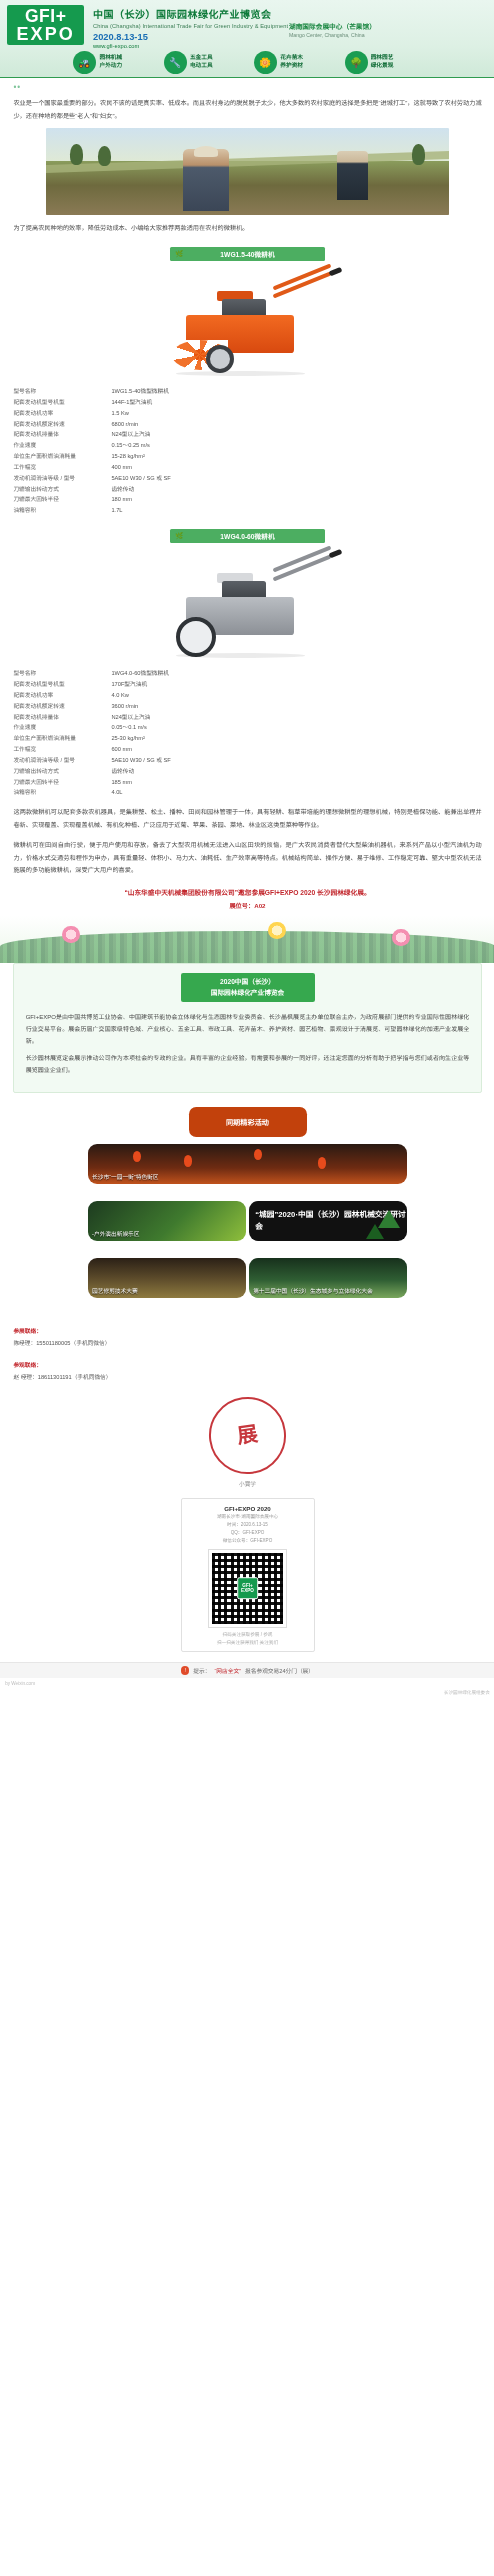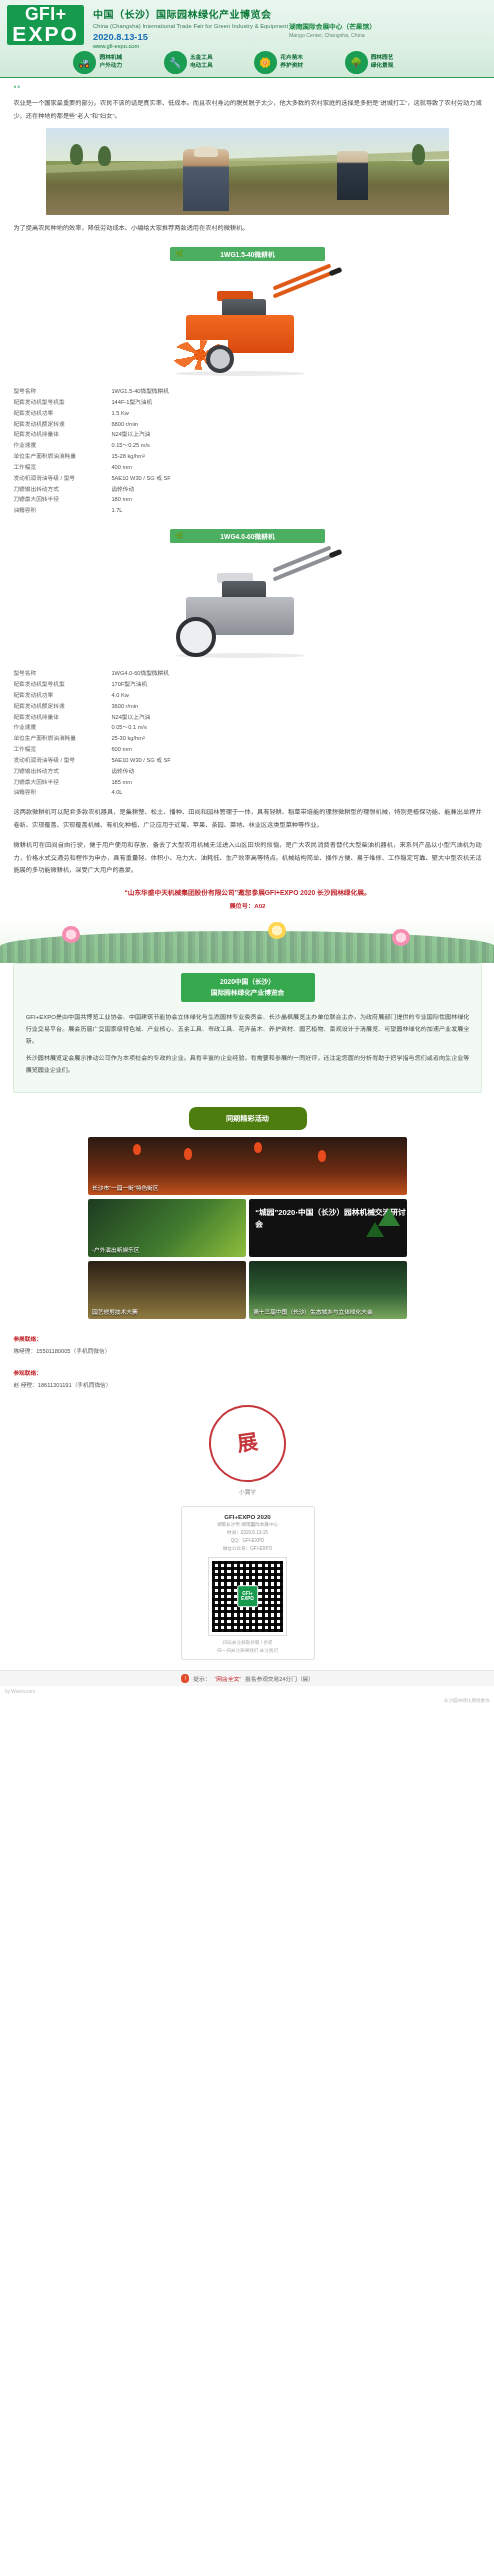--- a/index.html
+++ b/index.html
@@ -24,21 +24,21 @@
   .banner-left {
     position:absolute; left:7.2px; top:5.2px;
     width:77px; height:40px;
     background:#159a4e;
     border-radius:2.1px;
     color:#fff;
     display:flex; flex-direction:column; align-items:center; justify-content:center;
     line-height:1.05;
   }
   .banner-left .gfi { font-size:17.5px; font-weight:bold; letter-spacing:0.5px; }
-  .banner-left .expo { font-size:21px; font-weight:bold; letter-spacing:2.1px; }
+  .banner-left .expo { font-size:18px; font-weight:bold; letter-spacing:2.1px; }
   .banner-mid { position:absolute; left:93px; top:6.2px; width:242px; }
   .banner-mid .t1 { font-size:10px; font-weight:bold; color:#0e7a3a; letter-spacing:0.5px; }
   .banner-mid .t2 { font-size:5.7px; color:#3b7d55; margin-top:1.5px; letter-spacing:0.1px;}
   .banner-mid .t3 { font-size:9.3px; font-weight:bold; color:#1b6fb5; margin-top:3.1px; }
   .banner-mid .t5 { font-size:5.7px; color:#0e7a3a; margin-top:1px; }
   .banner-right { position:absolute; left:289px; top:20.6px; text-align:left;}
   .banner-right .v1 { font-size:6.7px; color:#17853f; font-weight:bold;}
   .banner-right .v2 { font-size:5.2px; color:#6a8d79; margin-top:1.5px;}
 
   .cats { position:absolute; left:0; top:47px; width:495px; height:30px; display:flex; justify-content:center; gap:13.4px; }
@@ -176,27 +176,27 @@
   }
   .greencard .badge {
     width:134px; margin:0 auto 8.2px auto; padding:4.1px 0;
     background:#36a84e; color:#fff; text-align:center; border-radius:2.1px;
     font-size:6.7px; font-weight:bold; line-height:1.6;
   }
   .greencard p { font-size:6px; line-height:2.0; color:#4a4a4a; margin:5.2px 0; text-align:justify;}
 
   
   .events-title {
-    margin:13.4px auto 7.2px auto; width:118px; height:23px; background:#4d7c0f; color:#fff;
+    margin:13.4px auto 7.2px auto; width:118px; height:30px; background:#c2410c; color:#fff;
     display:flex;align-items:center;justify-content:center;border-radius:7.2px;
     font-size:7.2px;font-weight:bold;
   }
   .events { margin:0 88px; }
   .ev {
-    position:relative; height:58px; margin-bottom:4px; border-radius:2px; overflow:hidden;
+    position:relative; height:40px; margin-bottom:17px; border-radius:9px; overflow:hidden;
     color:#fff;
   }
   .ev .cap { position:absolute; left:4.1px; bottom:3.1px; font-size:5.7px; text-shadow:0 0.5px 1px rgba(0,0,0,.8);}
   .ev-top { background:linear-gradient(180deg,#2a1a12,#6e2b12 60%,#c0521c); }
   .ev-top .lantern { position:absolute; width:8.2px;height:11.3px;background:#e84b1c;border-radius:50%; top:7.2px;}
   .ev-row { display:flex; gap:3.1px; }
   .ev-row .ev { flex:1; }
   .ev-a { background:linear-gradient(135deg,#1d3b20,#3f7a2e 55%,#8fbf3c);}
   .ev-c { background:linear-gradient(180deg,#2b2016,#5b4a2a 50%,#8e7a3f);}
   .ev-d { background:linear-gradient(180deg,#17301c,#2f5e33 55%,#79a65c);}

